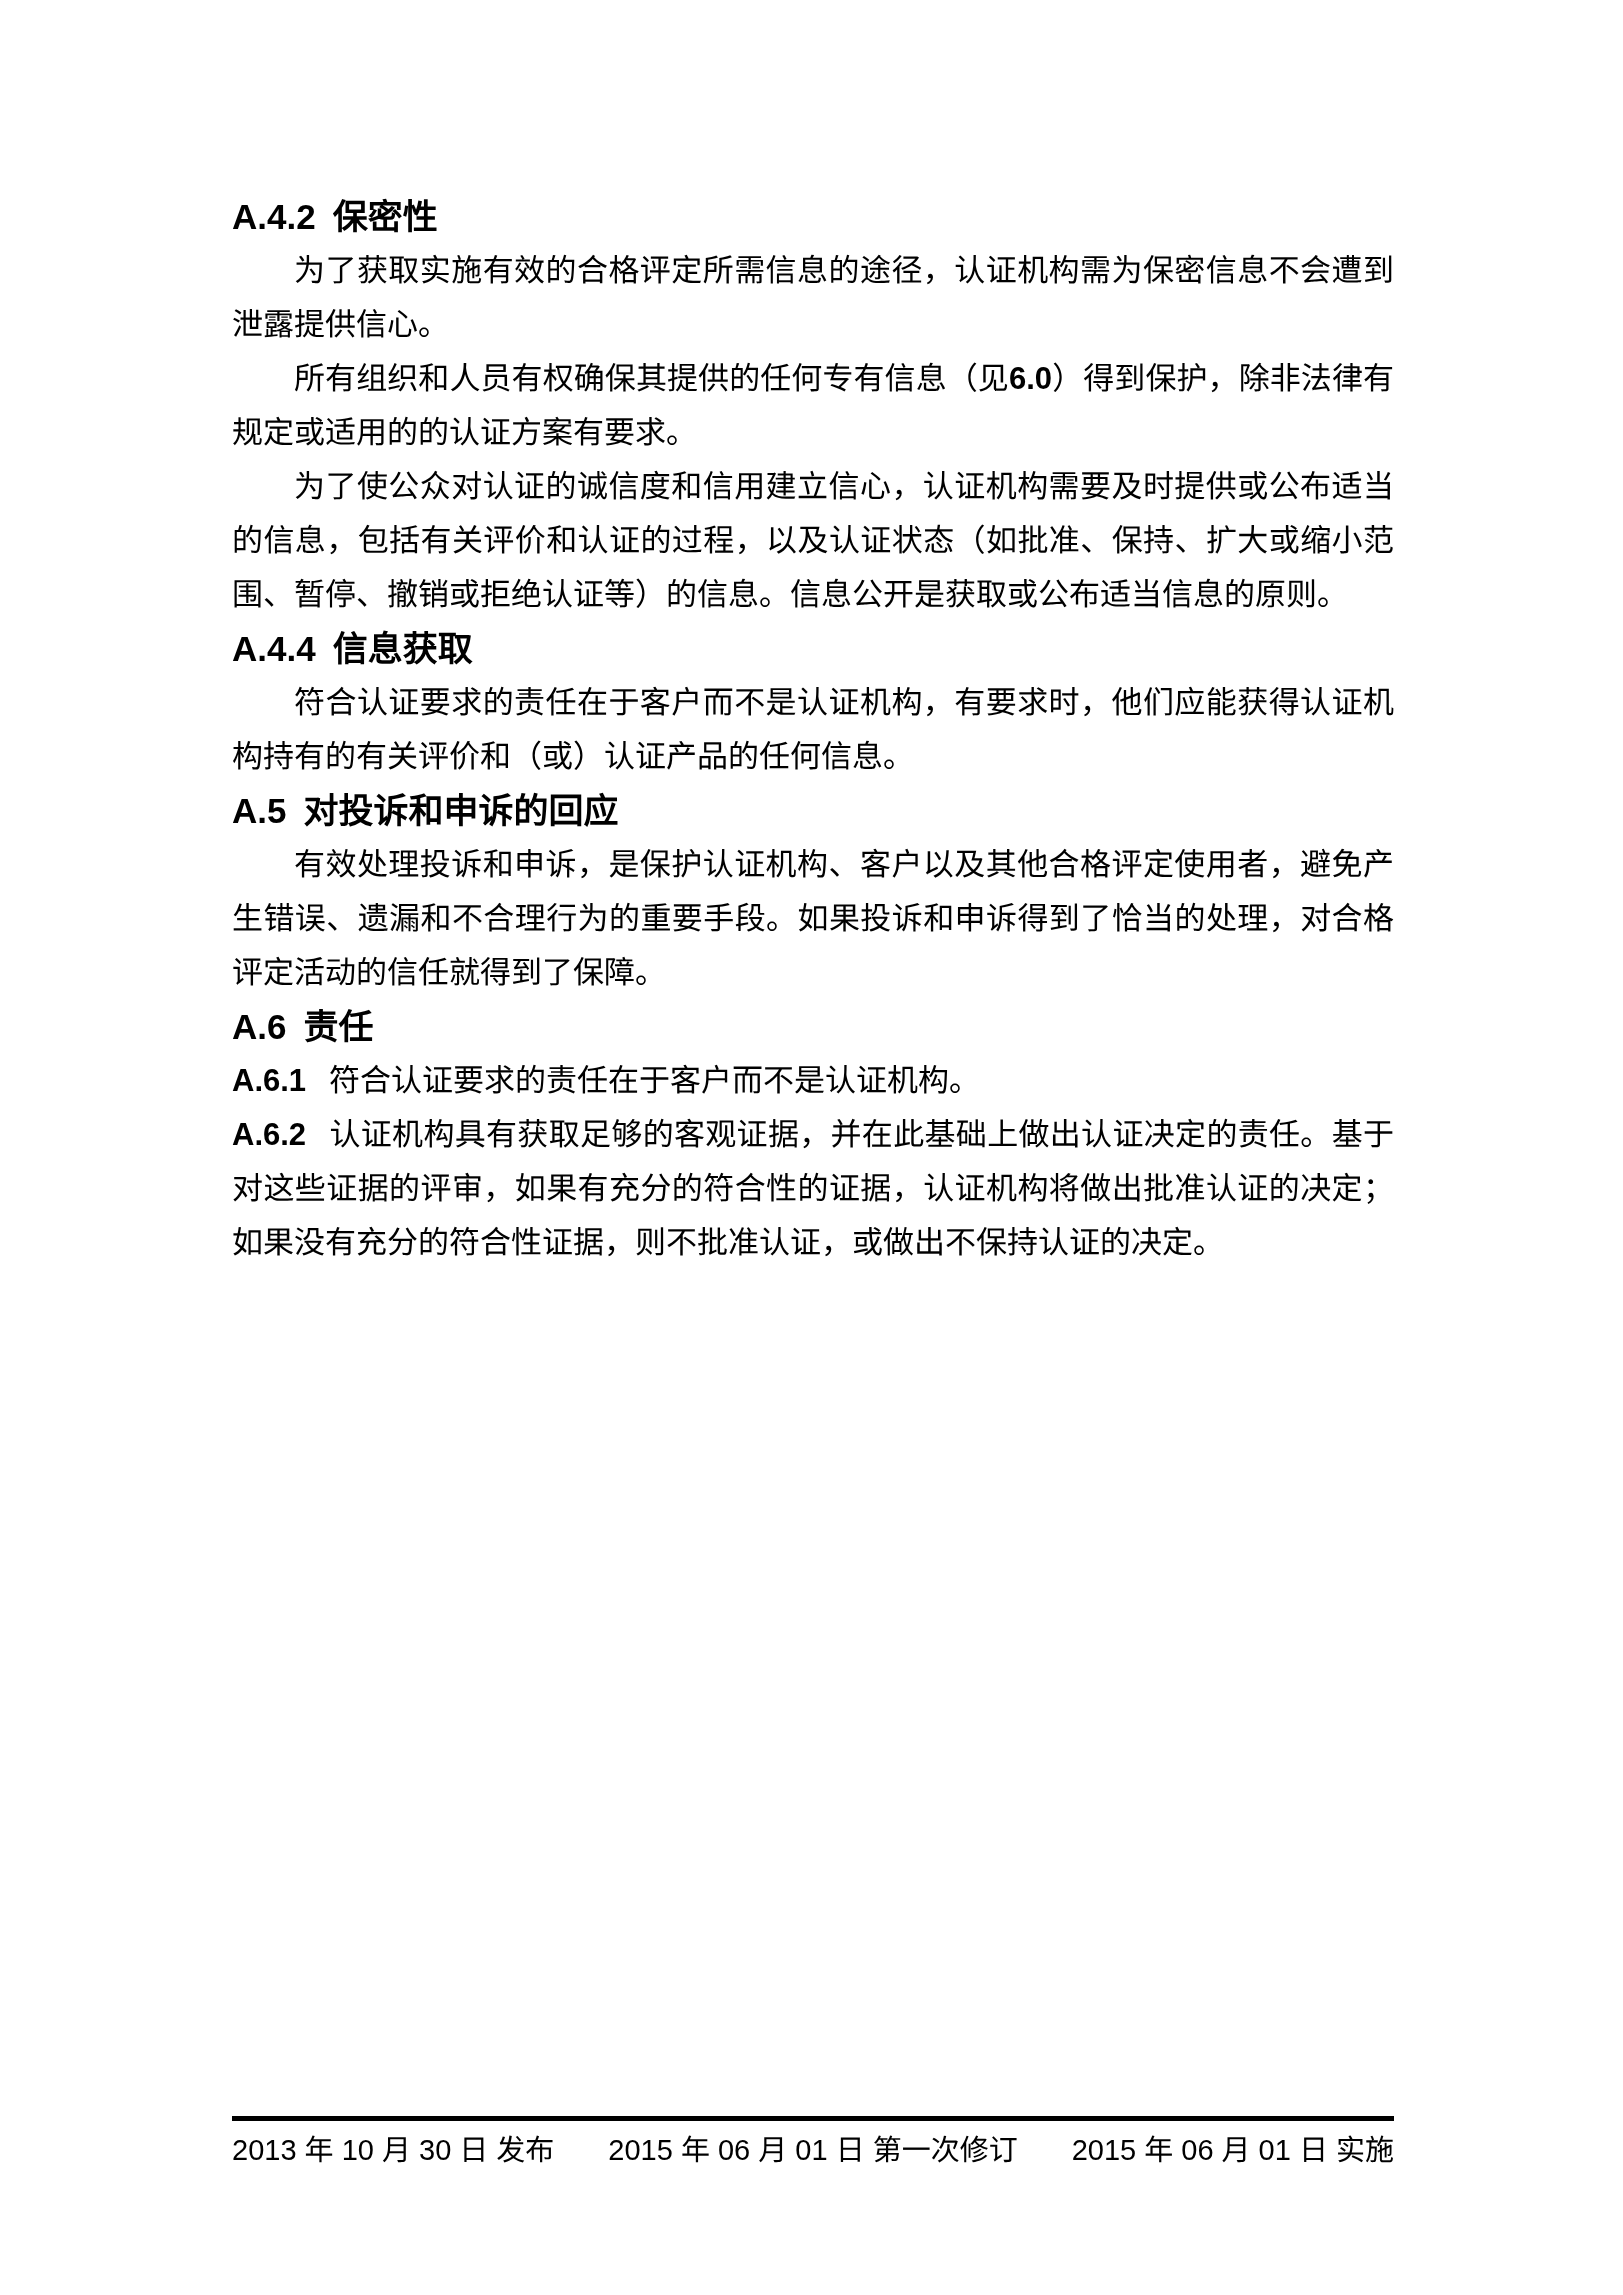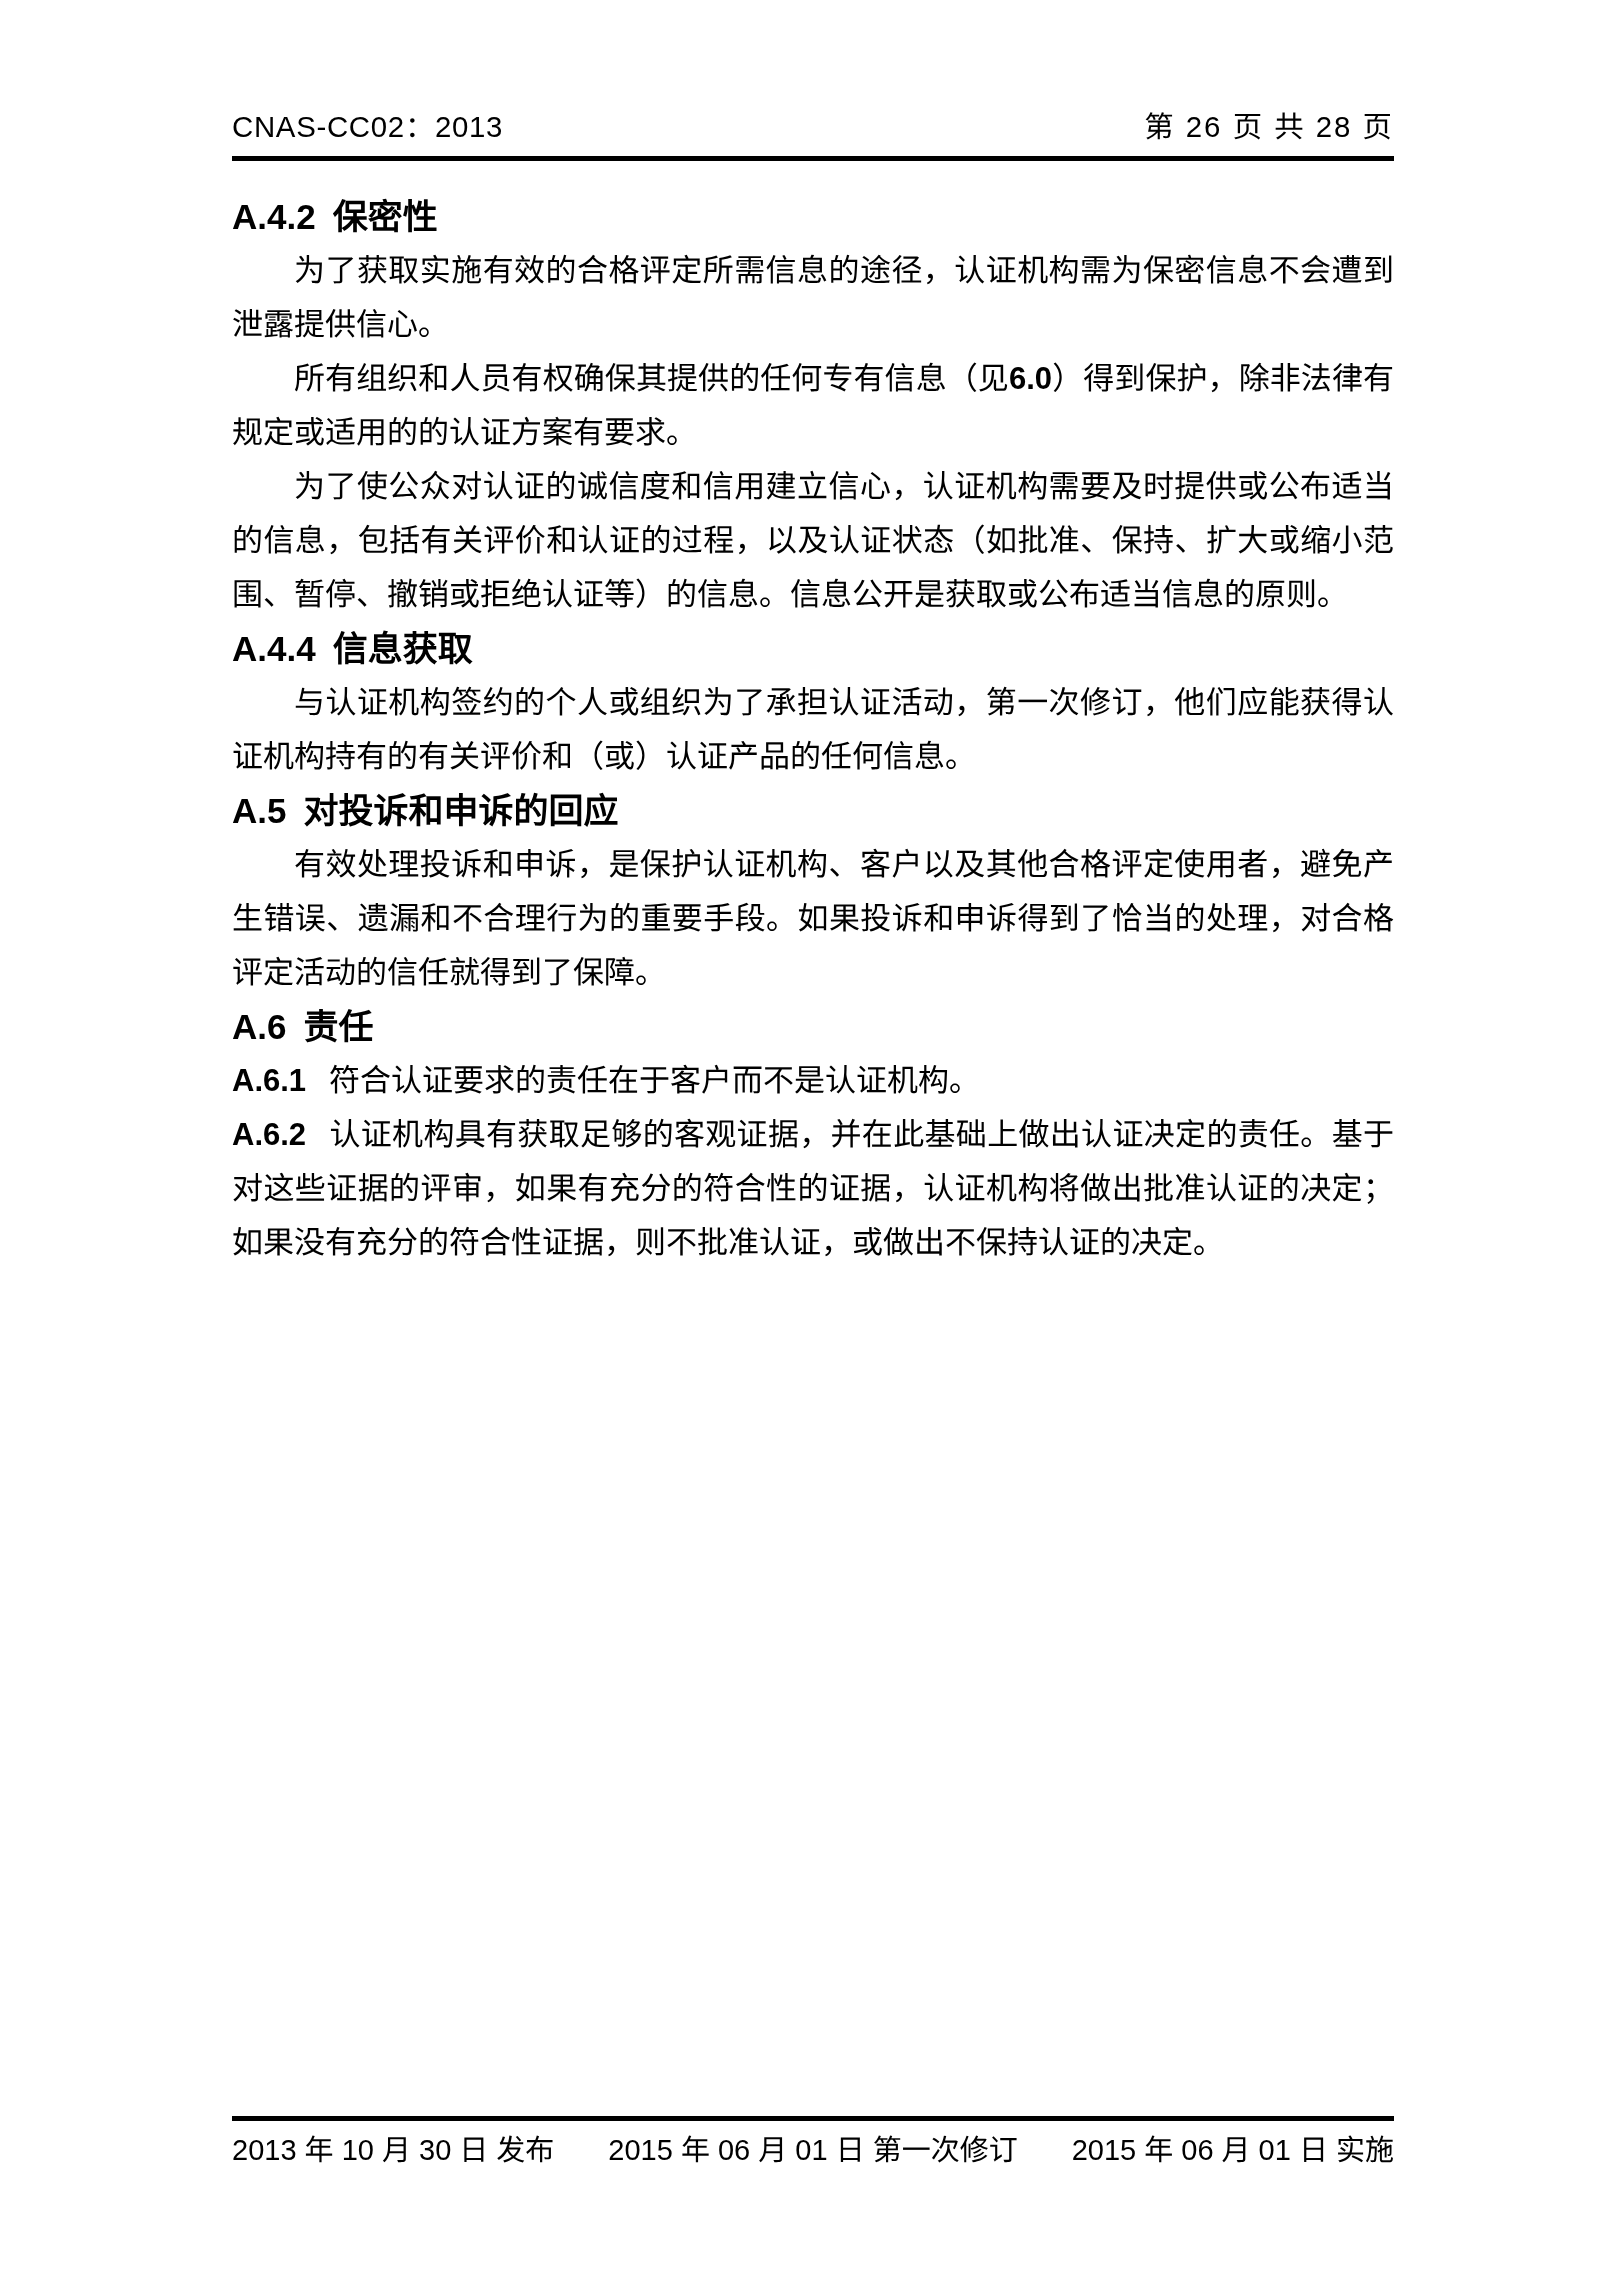--- a/index.html
+++ b/index.html
@@ -94,39 +94,35 @@
     font-family: "Liberation Sans", serif; 
     font-size: 29px;
     line-height: 1.1;
   }
 </style>
 </head>
 <body>
 
 <div class="page">
 
-  <header class="page-header">
-    <span class="doc-code">CNAS-CC02：2013</span>
-    <span class="page-info">第 26 页 共 28 页</span>
-  </header>
 
   <main class="doc-body">
 
     <h2 class="sec-heading">
       <span class="h-num">A.4.2</span><span>保密性</span>
     </h2>
     <p class="para">为了获取实施有效的合格评定所需信息的途径，认证机构需为保密信息不会遭到泄露提供信心。</p>
     <p class="para"><span>所有组织和人员有权确保其提供的任何专有信息（见</span><span class="inline-ref">6.0</span><span>）得到保护，除非法律有规定或适用的的认证方案有要求。</span></p>
 
     <p class="para">为了使公众对认证的诚信度和信用建立信心，认证机构需要及时提供或公布适当的信息，包括有关评价和认证的过程，以及认证状态（如批准、保持、扩大或缩小范围、暂停、撤销或拒绝认证等）的信息。信息公开是获取或公布适当信息的原则。</p>
 
     <h2 class="sec-heading">
       <span class="h-num">A.4.4</span><span>信息获取</span>
     </h2>
-    <p class="para">与认证机构签约的个人或组织为了承担认证活动，第一次修订，他们应能获得认证机构持有的有关评价和（或）认证产品的任何信息。</p>
+    <p class="para">符合认证要求的责任在于客户而不是认证机构，有要求时，他们应能获得认证机构持有的有关评价和（或）认证产品的任何信息。</p>
 
     <h2 class="sec-heading">
       <span class="h-num">A.5</span><span>对投诉和申诉的回应</span>
     </h2>
     <p class="para">有效处理投诉和申诉，是保护认证机构、客户以及其他合格评定使用者，避免产生错误、遗漏和不合理行为的重要手段。如果投诉和申诉得到了恰当的处理，对合格评定活动的信任就得到了保障。</p>
 
     <h2 class="sec-heading">
       <span class="h-num">A.6</span><span>责任</span>
     </h2>
 

